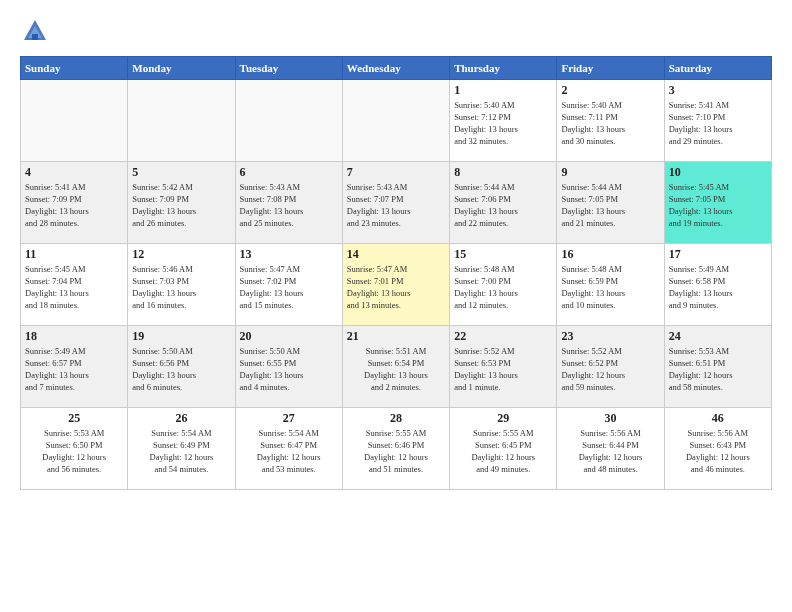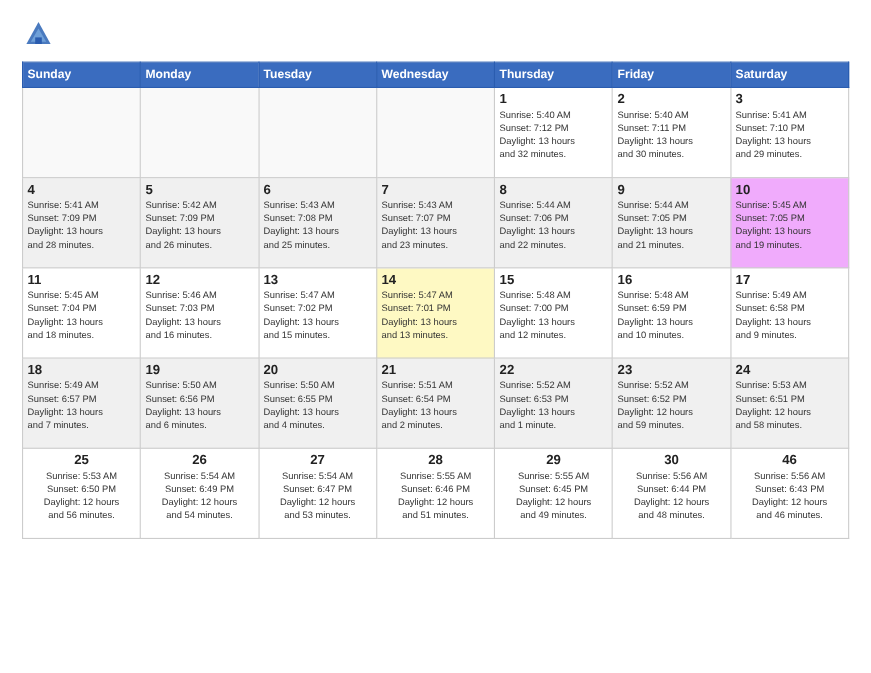--- a/index.html
+++ b/index.html
@@ -7,20 +7,21 @@
       width: 792px;
       height: 612px;
       font-family: Arial, sans-serif;
       background: #fff;
       overflow: hidden;
     }
     .page {
       width: 792px;
       height: 612px;
       padding: 16px 20px 10px 20px;
+      font-family: Liberation Serif, serif;
     }
     .header {
       display: flex;
       justify-content: space-between;
       align-items: flex-start;
       margin-bottom: 10px;
     }
     .logo {
       display: flex;
       align-items: center;
@@ -206,21 +207,21 @@
 Daylight: 13 hours
 and 22 minutes.</div>
           </td>
           <td style="background: rgb(240, 240, 240);">
             <span class="day-num">9</span>
             <div class="day-info" style="white-space: pre-line;">Sunrise: 5:44 AM
 Sunset: 7:05 PM
 Daylight: 13 hours
 and 21 minutes.</div>
           </td>
-          <td style="background: #f0abfc;">
+          <td style="background: #5eead4;">
             <span class="day-num">10</span>
             <div class="day-info" style="white-space: pre-line;">Sunrise: 5:45 AM
 Sunset: 7:05 PM
 Daylight: 13 hours
 and 19 minutes.</div>
           </td>
         </tr>
         <tr class="row-3">
           <td style="background: rgb(255, 255, 255);">
             <span class="day-num">11</span>
@@ -289,21 +290,21 @@
           </td>
           <td style="background: rgb(240, 240, 240);">
             <span class="day-num">20</span>
             <div class="day-info" style="white-space: pre-line;">Sunrise: 5:50 AM
 Sunset: 6:55 PM
 Daylight: 13 hours
 and 4 minutes.</div>
           </td>
           <td style="background: rgb(240, 240, 240);">
             <span class="day-num">21</span>
-            <div class="day-info" style="white-space: pre-line;">Sunrise: 5:51 AM
+            <div class="day-info" style="white-space: pre-line; text-align: center;">Sunrise: 5:51 AM
 Sunset: 6:54 PM
 Daylight: 13 hours
 and 2 minutes.</div>
           </td>
           <td style="background: rgb(240, 240, 240);">
             <span class="day-num">22</span>
             <div class="day-info" style="white-space: pre-line;">Sunrise: 5:52 AM
 Sunset: 6:53 PM
 Daylight: 13 hours
 and 1 minute.</div>

